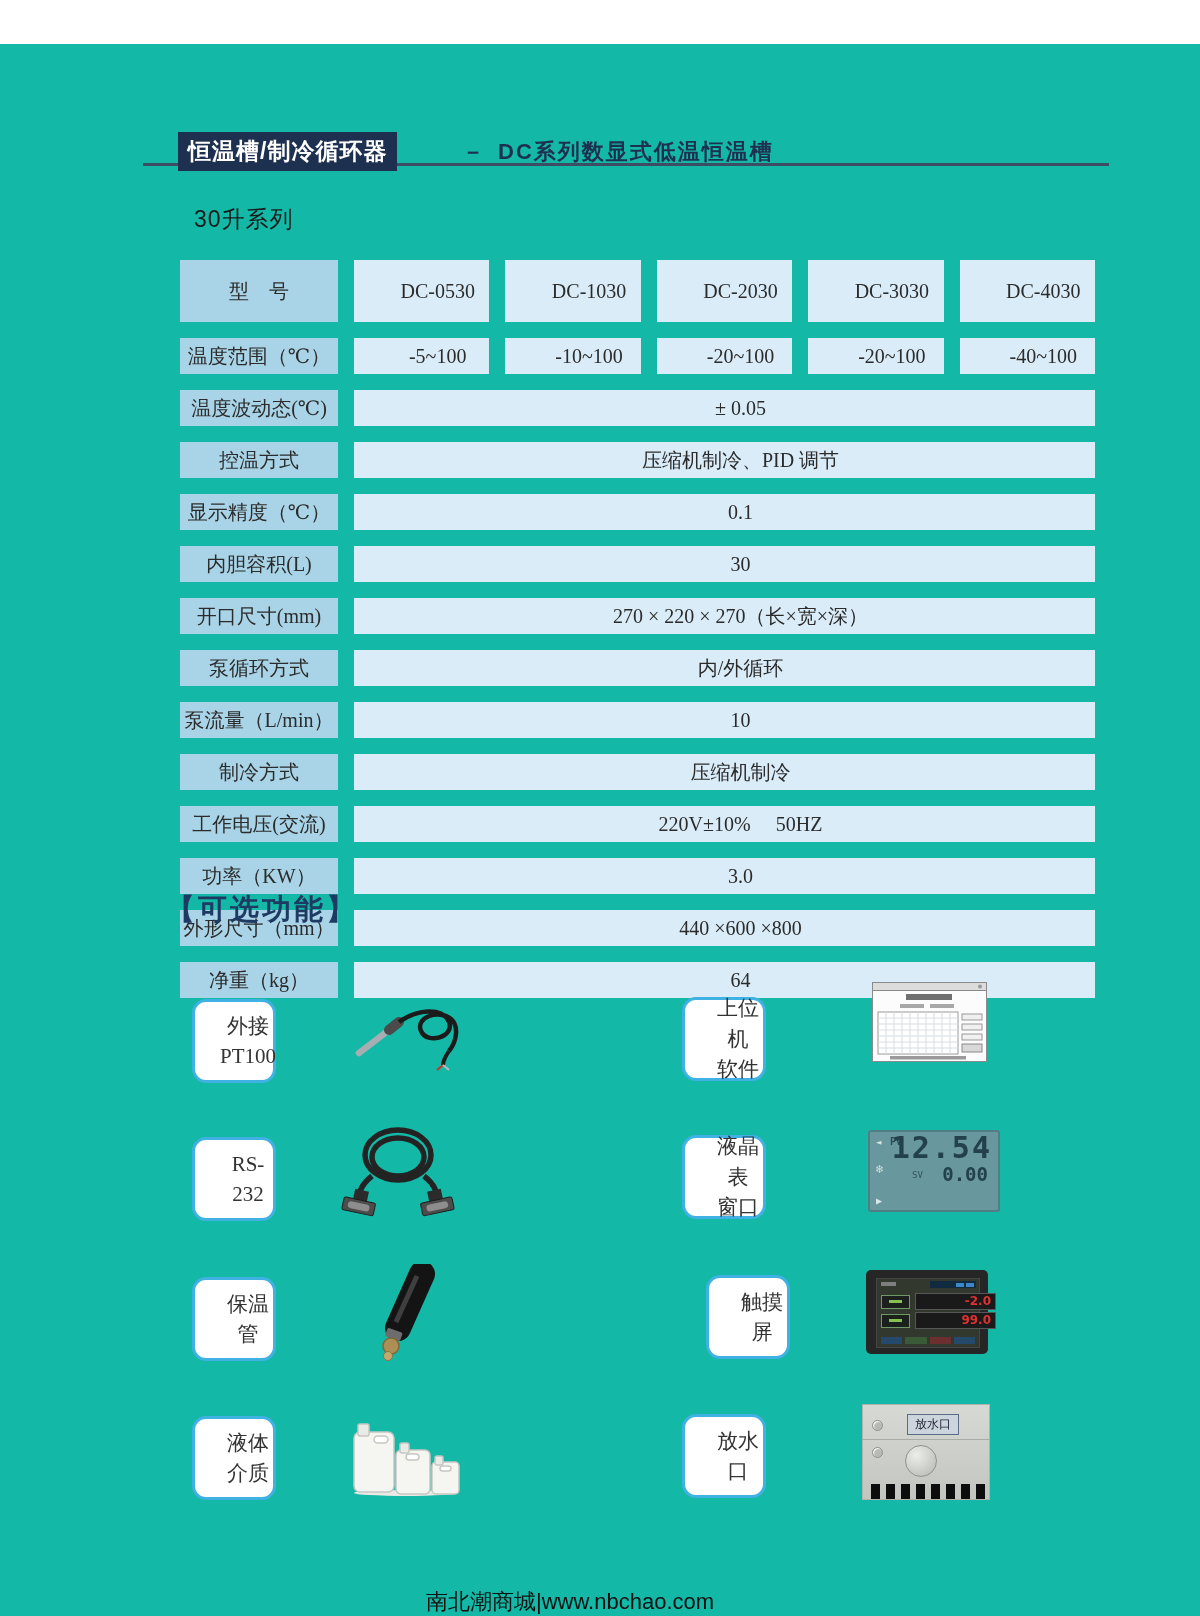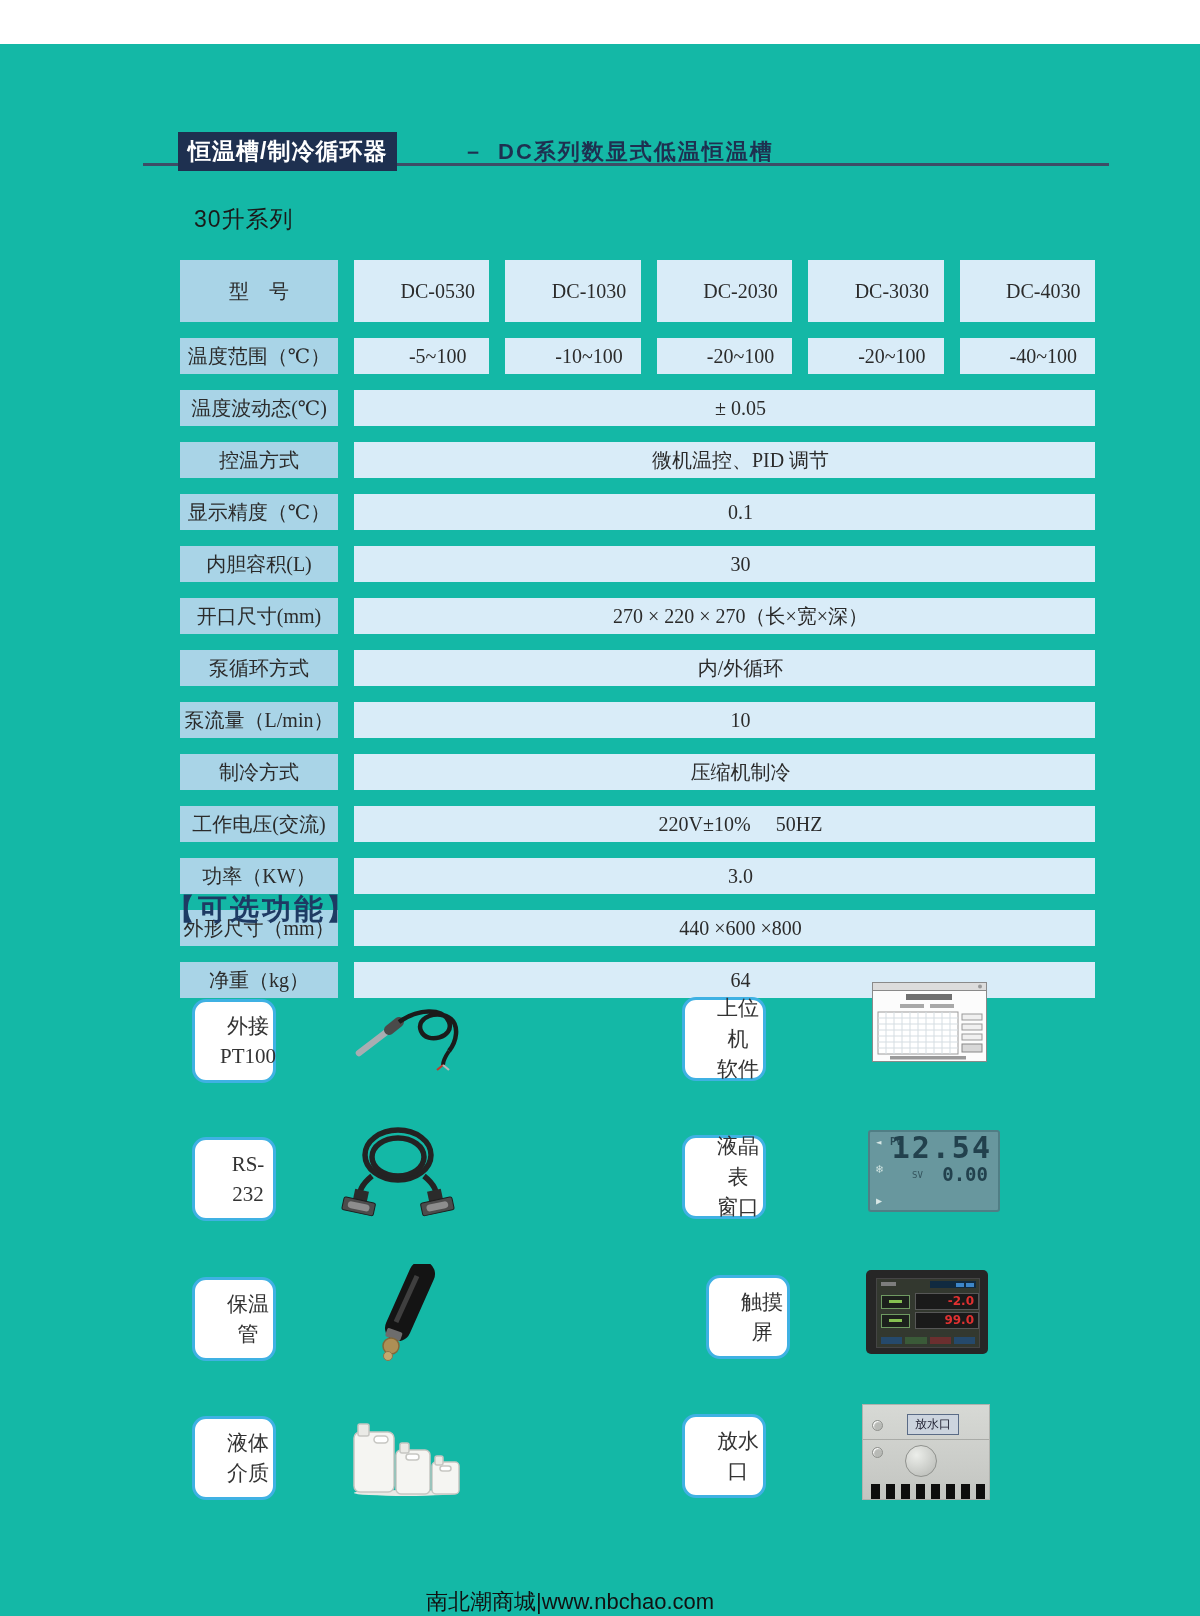--- a/index.html
+++ b/index.html
@@ -68,21 +68,21 @@
   .ts-titlebar{position:absolute;right:3px;top:2px;width:44px;height:7px;background:#102a40;
                display:flex;gap:2px;align-items:center;justify-content:flex-end;padding-right:2px;}
   .ts-titlebar i{display:block;width:8px;height:4px;background:#3d86c8;}
   .ts-row{position:absolute;left:4px;display:flex;align-items:center;gap:5px;}
   .ts-row1{top:14px;} .ts-row2{top:33px;}
   .ts-small{width:27px;height:12px;background:#1c201c;border:1px solid #6f9a62;
             display:flex;align-items:center;justify-content:center;}
   .ts-small i{display:block;width:13px;height:3px;background:#86c051;}
   .ts-val{display:block;width:58px;height:15px;background:#1a1a1a;border:1px solid #575757;
           color:#e03131;font:bold 12px "DejaVu Sans",sans-serif;text-align:right;
-          padding-right:4px;line-height:15px;box-sizing:content-box;}
+          padding-right:4px;line-height:15px;box-sizing:content-box;padding-left:17px;}
   .ts-btns{position:absolute;bottom:3px;left:4px;right:4px;height:7px;display:flex;gap:3px;}
   .ts-btns i{display:block;flex:1;}
   .ts-btns i:nth-child(1){background:#25496b;}
   .ts-btns i:nth-child(2){background:#3a5a38;}
   .ts-btns i:nth-child(3){background:#6b2f2f;}
   .ts-btns i:nth-child(4){background:#25496b;}
 
   
   .img-drain{left:862px;top:1360px;width:126px;height:94px;
              background:linear-gradient(180deg,#d7d9d5,#c3c5c1);border:1px solid #b0b2ae;}
@@ -125,21 +125,21 @@
     <div class="cell lab">温度范围（℃）</div>
     <div class="cell val">-5~100</div>
     <div class="cell val">-10~100</div>
     <div class="cell val">-20~100</div>
     <div class="cell val">-20~100</div>
     <div class="cell val">-40~100</div>
 
     <div class="cell lab">温度波动态(℃)</div>
     <div class="cell val span5">± 0.05</div>
     <div class="cell lab">控温方式</div>
-    <div class="cell val span5">微机温控、PID 调节</div>
+    <div class="cell val span5">压缩机制冷、PID 调节</div>
     <div class="cell lab">显示精度（℃）</div>
     <div class="cell val span5">0.1</div>
     <div class="cell lab">内胆容积(L)</div>
     <div class="cell val span5">30</div>
     <div class="cell lab">开口尺寸(mm)</div>
     <div class="cell val span5">270 × 220 × 270（长×宽×深）</div>
     <div class="cell lab">泵循环方式</div>
     <div class="cell val span5">内/外循环</div>
     <div class="cell lab">泵流量（L/min）</div>
     <div class="cell val span5">10</div>

